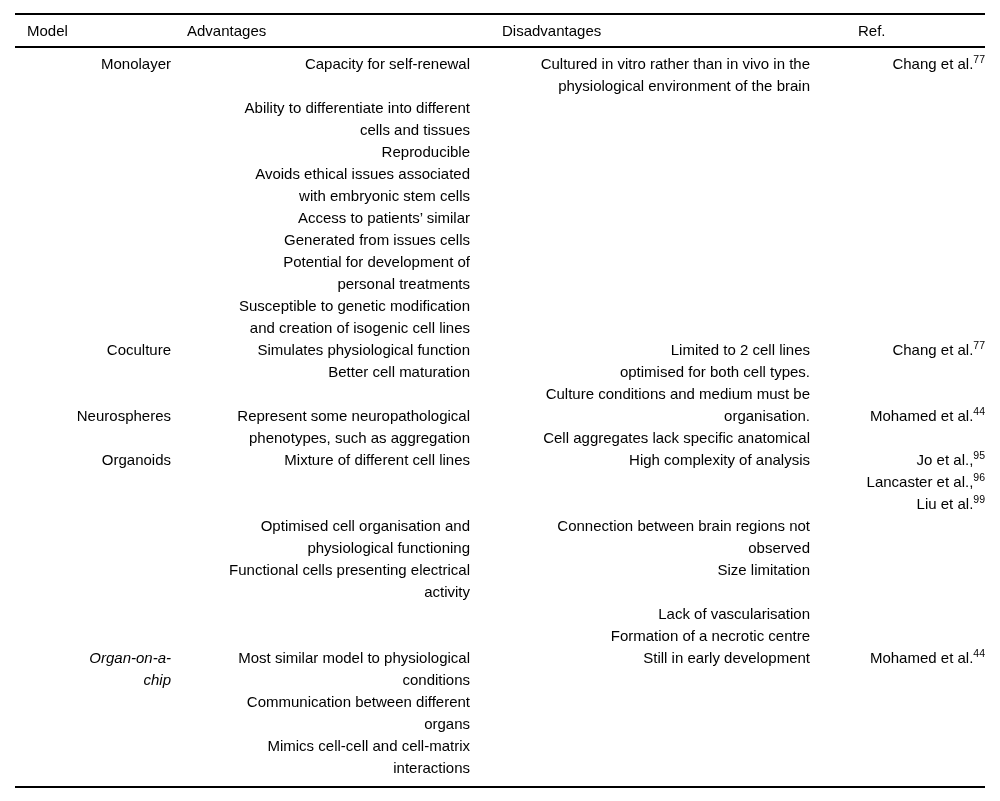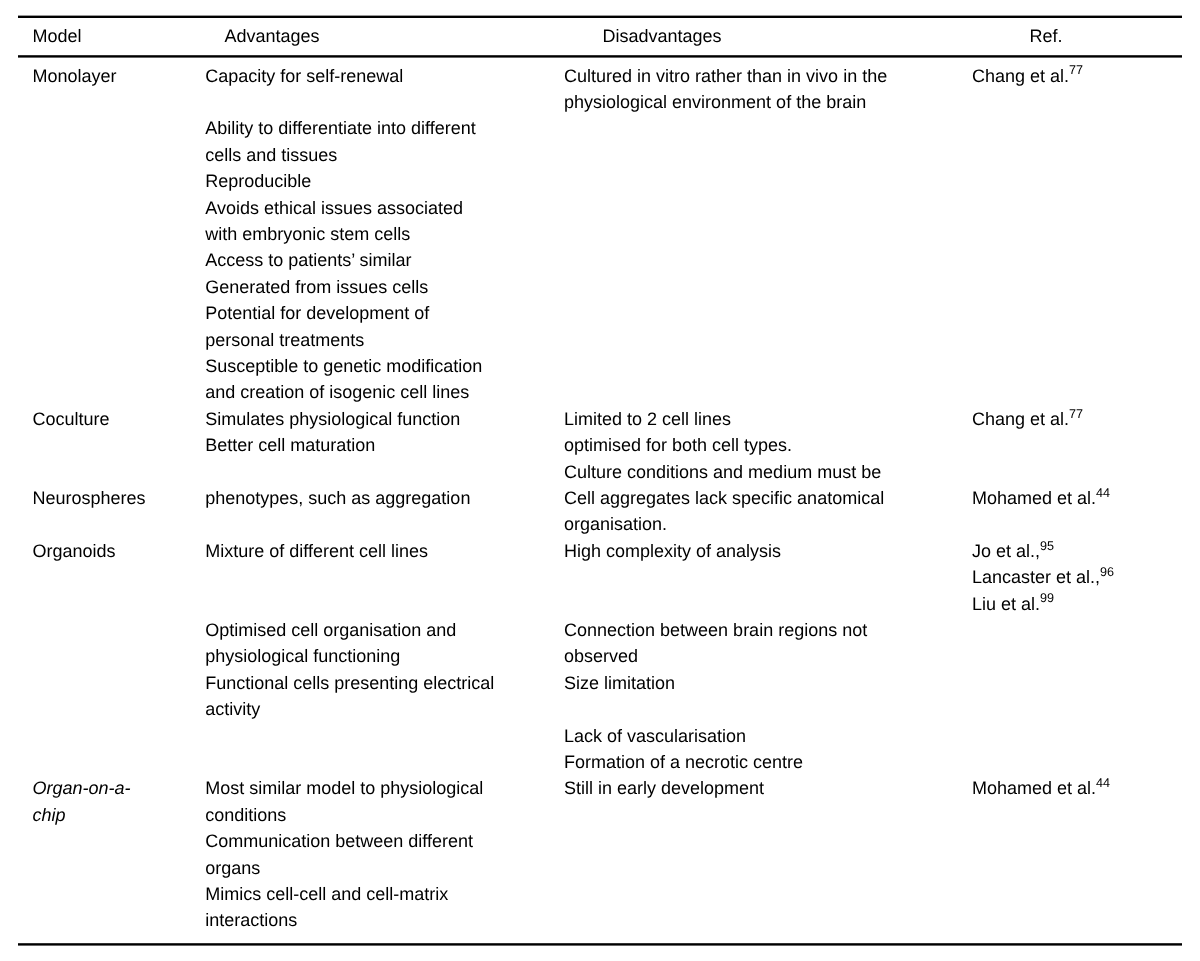--- a/index.html
+++ b/index.html
@@ -35,20 +35,21 @@
     grid-template-columns: 156px 299px 340px 175px;
     height: 31px;
     align-items: center;
     gap: 16px;
   }
   .tbody {
     display: grid;
     grid-template-columns: 156px 299px 340px 175px;
     padding-top: 5px;
     padding-bottom: 7px;
+    text-align: right;
   }
   .cell {
     overflow: visible;
   }
   .cell.model-col {
     padding-left: 12px;
   }
   .line {
     height: 22px;
     line-height: 22px;
@@ -153,25 +154,26 @@
       </div>
       <div class="cell">
         <div class="line">optimised for both cell types.</div>
         <div class="line">Culture conditions and medium must be</div>
       </div>
       <div class="cell"></div>
       <div class="cell model-col">
         <div class="line">Neurospheres</div>
       </div>
       <div class="cell">
+        <div class="line">Represent some neuropathological</div>
         <div class="line">phenotypes, such as aggregation</div>
       </div>
       <div class="cell">
+        <div class="line">organisation.</div>
         <div class="line">Cell aggregates lack specific anatomical</div>
-        <div class="line">organisation.</div>
       </div>
       <div class="cell">
         <div class="line">Mohamed et al.<sup>44</sup></div>
       </div>
       <div class="cell model-col">
         <div class="line">Organoids</div>
       </div>
       <div class="cell">
         <div class="line">Mixture of different cell lines</div>
       </div>

